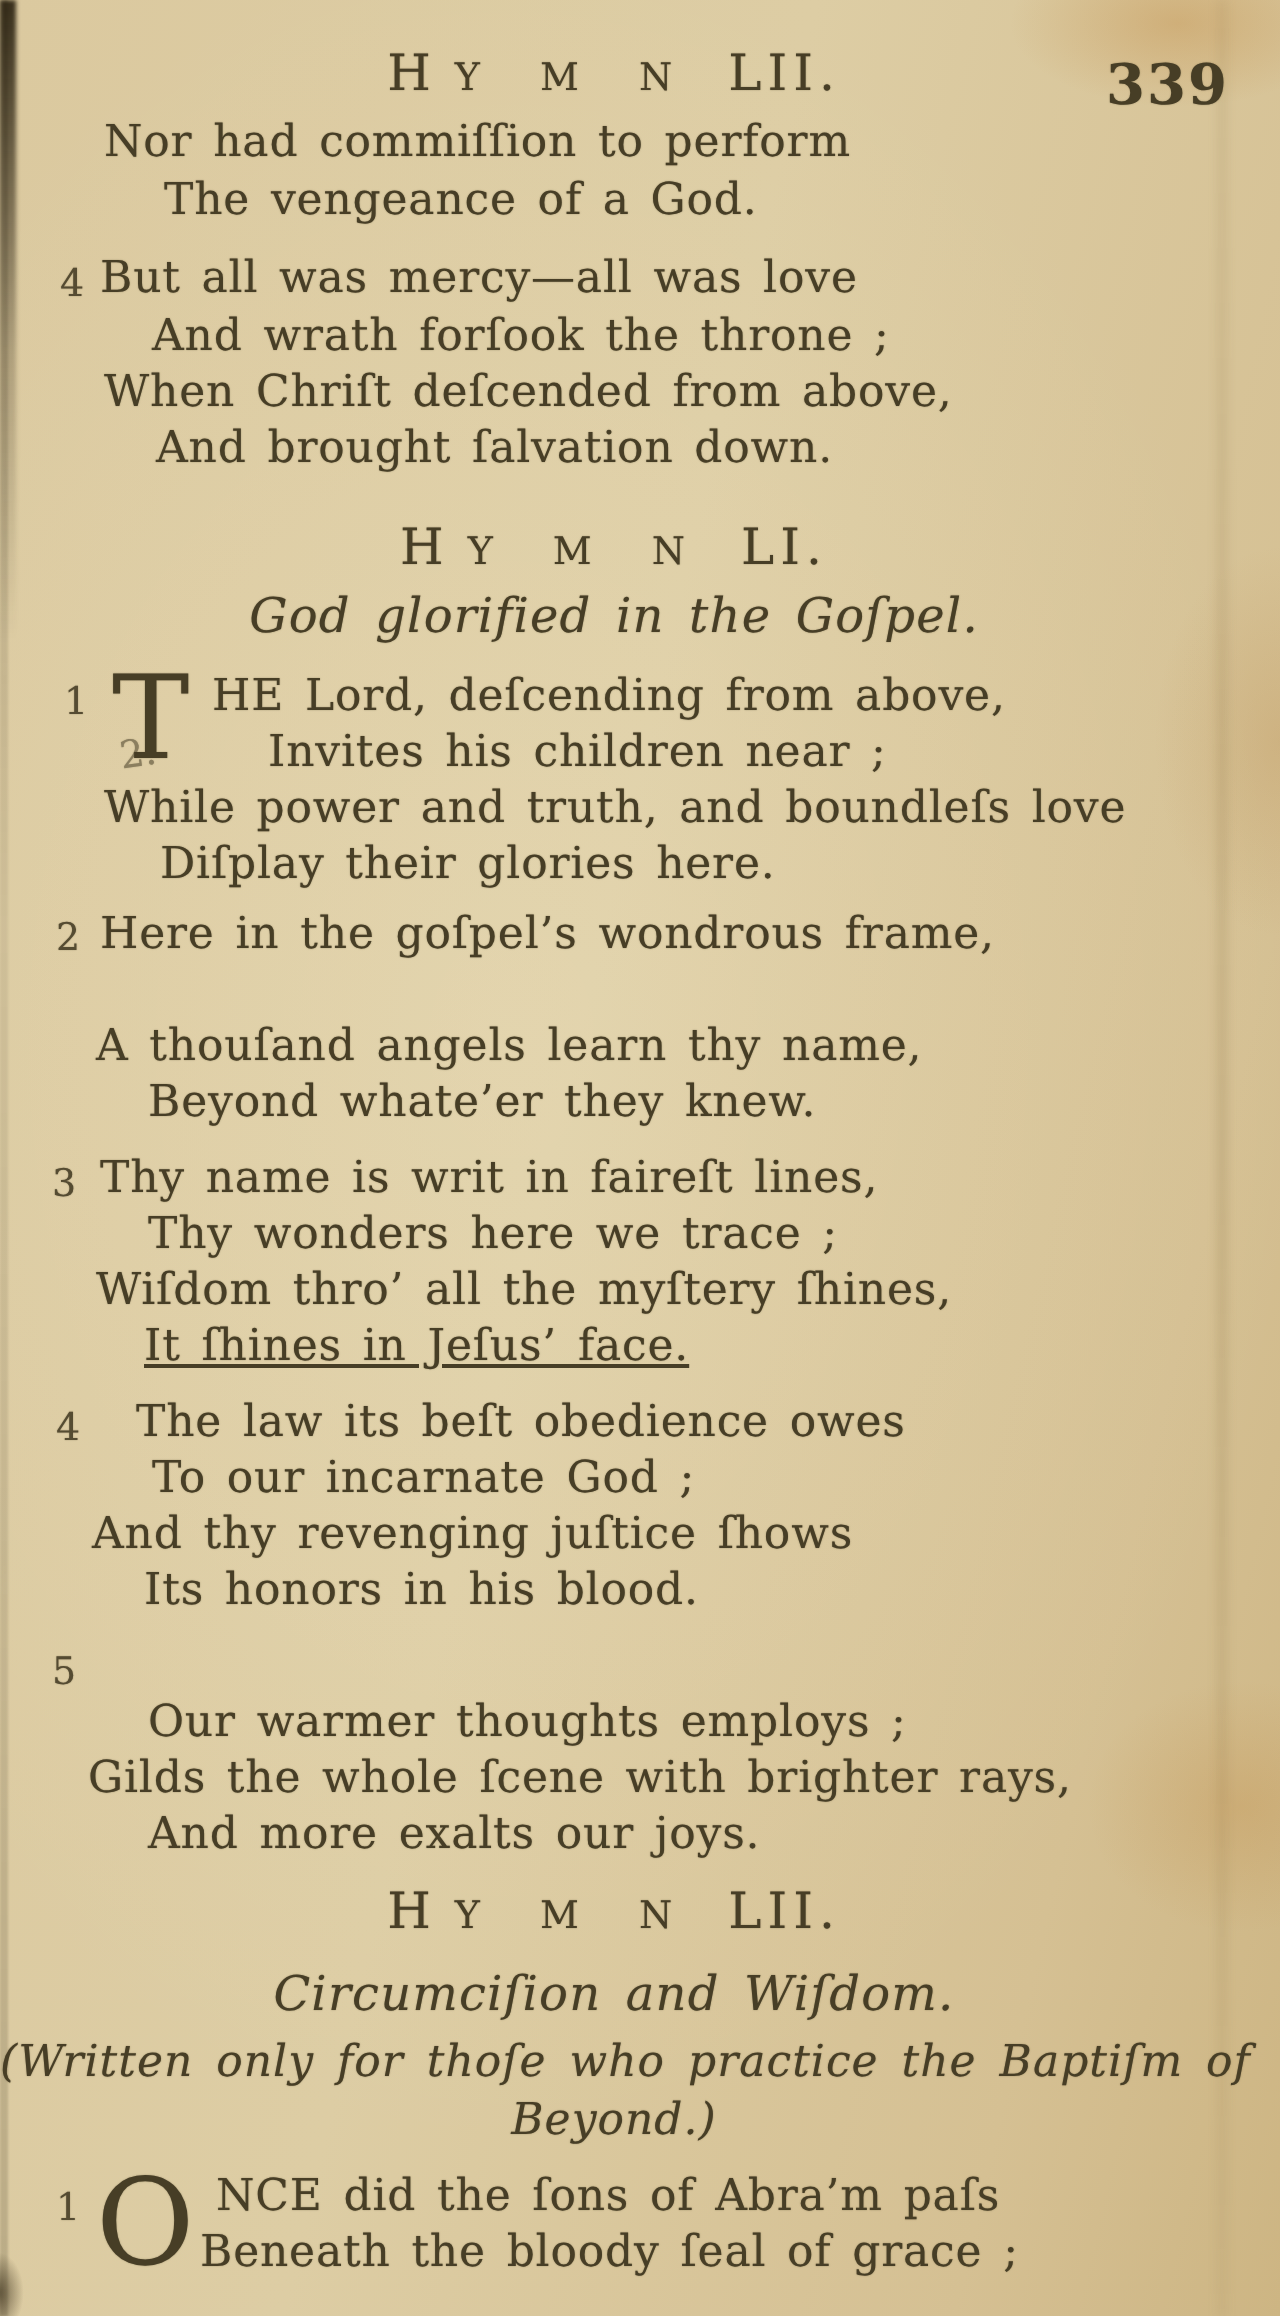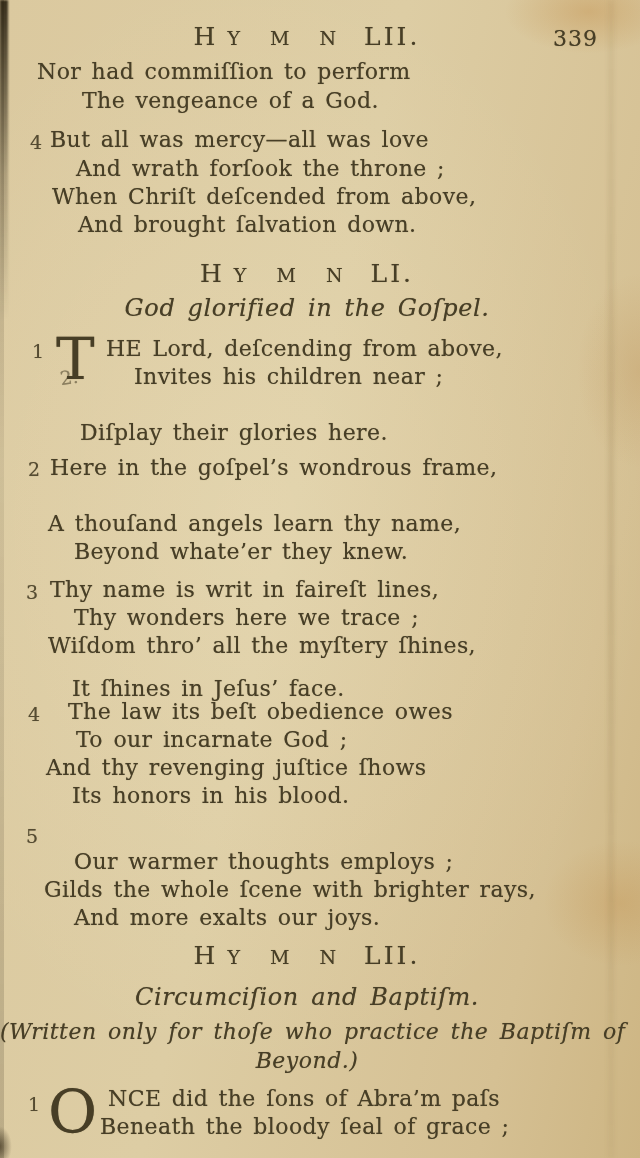--- a/index.html
+++ b/index.html
@@ -22,21 +22,21 @@
     font-size:22px; letter-spacing:0.4px; word-spacing:3px;
   }
   .vnum { position:absolute; font-size:19px; opacity:0.9; }
   .center { position:absolute; left:0; width:614px; text-align:center; white-space:nowrap; }
   .hd-init   { font-size:25px; letter-spacing:2px; }
   .hd-small  { font-size:19px; letter-spacing:12px; margin-left:10px; }
   .hd-num    { font-size:25px; letter-spacing:3px; margin-left:16px; }
   .subtitle  { font-style:italic; font-size:24px; letter-spacing:0.6px; word-spacing:4px; }
   .note      { font-style:italic; font-size:22px; letter-spacing:0.5px; word-spacing:4px; }
   .dropcap   { position:absolute; line-height:0.9; font-size:58px; }
-  .pagenum   { position:absolute; font-size:22px; letter-spacing:1px; }
+  .pagenum   { position:absolute; font-size:28px; letter-spacing:1px;font-weight:bold; }
   .ghost     { position:absolute; font-size:19px; opacity:0.55; transform:rotate(-8deg); }
   
   .edge-left-dark {
     position:absolute; left:0; top:0; width:8px; height:320px;
     background:linear-gradient(to bottom, rgba(38,30,14,0.9), rgba(38,30,14,0.25) 55%, rgba(38,30,14,0) 100%);
     filter:blur(1px);
   }
   .edge-left-faint {
     position:absolute; left:0; top:0; width:4px; height:1158px;
     background:linear-gradient(to bottom, rgba(38,30,14,0.25), rgba(38,30,14,0.08) 40%, rgba(38,30,14,0.18) 100%);
@@ -60,67 +60,68 @@
   <div class="edge-left-faint"></div>
   <div class="edge-left-dark"></div>
   <div class="corner-mark-bottom-left"></div>
   <div class="crease-right"></div>
 
   <div class="center ink" style="top:22px;">
     <span class="hd-init">H</span><span class="hd-small">Y M N</span><span class="hd-num">LII.</span>
   </div>
   <div class="pagenum ink" style="left:553px; top:26px;">339</div>
 
-  <div class="line ink" style="top:59px; left:37px;text-align:right;">Nor had commiſſion to perform</div>
+  <div class="line ink" style="top:59px; left:52px;text-align:right;">Nor had commiſſion to perform</div>
   <div class="line ink" style="top:88px; left:82px;">The vengeance of a God.</div>
 
   <div class="vnum ink" style="top:131px; left:30px;">4</div>
   <div class="line ink" style="top:127px; left:50px;">But all was mercy—all was love</div>
   <div class="line ink" style="top:156px; left:76px;">And wrath forſook the throne ;</div>
   <div class="line ink" style="top:184px; left:52px;">When Chriſt deſcended from above,</div>
   <div class="line ink" style="top:212px; left:78px;">And brought ſalvation down.</div>
 
   <div class="center ink" style="top:259px;">
     <span class="hd-init">H</span><span class="hd-small">Y M N</span><span class="hd-num">LI.</span>
   </div>
   <div class="center subtitle ink" style="top:294px;">God glorified in the Goſpel.</div>
 
   <div class="vnum ink" style="top:340px; left:32px;">1</div>
   <div class="dropcap ink" style="top:333px; left:56px;">T</div>
   <div class="line ink" style="top:336px; left:106px;">HE Lord, deſcending from above,</div>
   <div class="ghost ink" style="top:366px; left:60px;">2.</div>
   <div class="line ink" style="top:364px; left:134px;">Invites his children near ;</div>
+  <div class="line ink" style="top:392px; left:52px;">While power and truth, and boundleſs love</div>
   <div class="line ink" style="top:420px; left:80px;">Diſplay their glories here.</div>
 
   <div class="vnum ink" style="top:458px; left:28px;">2</div>
   <div class="line ink" style="top:455px; left:50px;">Here in the goſpel’s wondrous frame,</div>
   <div class="line ink" style="top:511px; left:48px;">A thouſand angels learn thy name,</div>
   <div class="line ink" style="top:539px; left:74px;">Beyond whate’er they knew.</div>
 
   <div class="vnum ink" style="top:581px; left:26px;">3</div>
   <div class="line ink" style="top:577px; left:50px;">Thy name is writ in faireſt lines,</div>
   <div class="line ink" style="top:605px; left:74px;">Thy wonders here we trace ;</div>
   <div class="line ink" style="top:633px; left:48px;">Wiſdom thro’ all the myſtery ſhines,</div>
-  <div class="line ink" style="top:676px; left:72px;">It ſhines in Jeſus’ face.</div>
+  <div class="line ink" style="top:661px; left:72px;text-decoration:underline;">It ſhines in Jeſus’ face.</div>
 
   <div class="vnum ink" style="top:703px; left:28px;">4</div>
   <div class="line ink" style="top:699px; left:68px;">The law its beſt obedience owes</div>
   <div class="line ink" style="top:727px; left:76px;">To our incarnate God ;</div>
   <div class="line ink" style="top:755px; left:46px;">And thy revenging juſtice ſhows</div>
   <div class="line ink" style="top:783px; left:72px;">Its honors in his blood.</div>
 
   <div class="vnum ink" style="top:825px; left:26px;">5</div>
   <div class="line ink" style="top:849px; left:74px;">Our warmer thoughts employs ;</div>
   <div class="line ink" style="top:877px; left:44px;">Gilds the whole ſcene with brighter rays,</div>
   <div class="line ink" style="top:905px; left:74px;">And more exalts our joys.</div>
 
   <div class="center ink" style="top:941px;">
     <span class="hd-init">H</span><span class="hd-small">Y M N</span><span class="hd-num">LII.</span>
   </div>
-  <div class="center subtitle ink" style="top:983px;">Circumciſion and Baptiſm.</div>
+  <div class="center subtitle ink" style="top:983px;">Circumciſion and Wiſdom.</div>
   <div class="center note ink" style="top:1019px;">(Written only for thoſe who practice the Baptiſm of</div>
   <div class="center note ink" style="top:1048px;">Beyond.)</div>
 
   <div class="vnum ink" style="top:1093px; left:28px;">1</div>
   <div class="dropcap ink" style="top:1085px; left:48px; font-size:60px;">O</div>
   <div class="line ink" style="top:1086px; left:108px;">NCE did the ſons of Abra’m paſs</div>
   <div class="line ink" style="top:1114px; left:100px;">Beneath the bloody ſeal of grace ;</div>
 
 </div>
 

